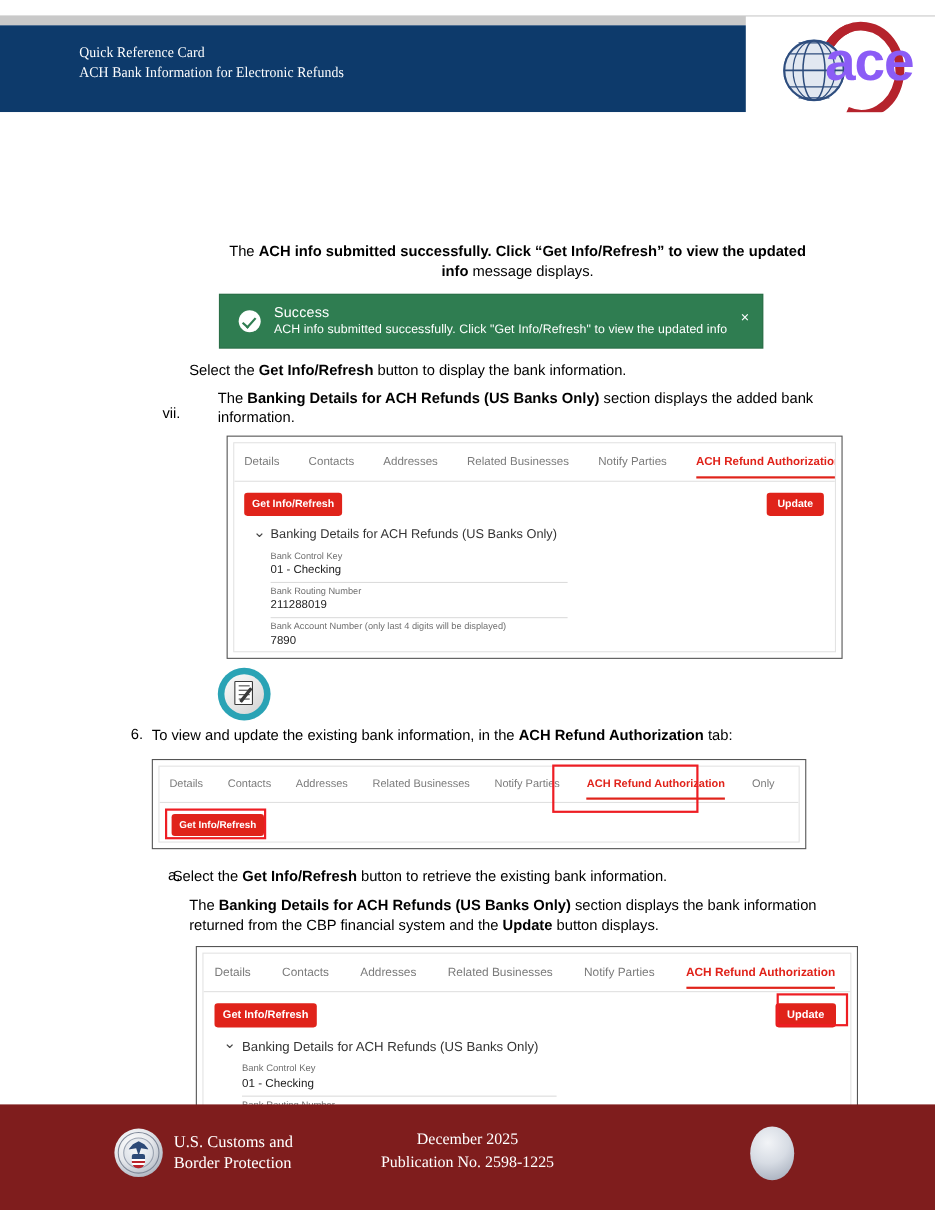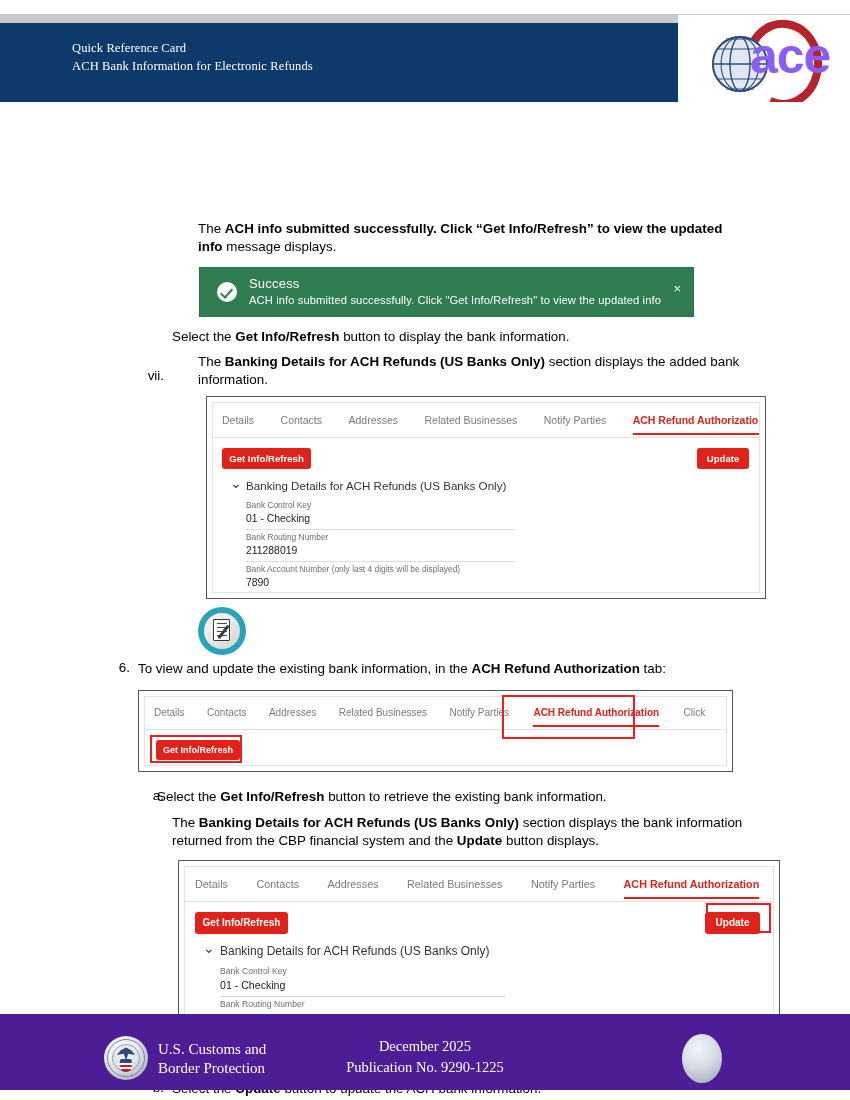--- a/index.html
+++ b/index.html
@@ -270,23 +270,23 @@
     width: 3.4px; height: 16px;
     background: #3a3a3a;
     transform: rotate(38deg);
     border-radius: 1px;
   }
 
   
   .footer {
     position: absolute;
     left: 0; right: 0;
-    bottom: 10px;
-    height: 76px;
-    background: #4c1d95;
+    bottom: 0;
+    height: 96px;
+    background: #7f1d1d;
   }
   .footer-text {
     position: absolute;
     left: 0; right: 0;
     top: 22px;
     text-align: center;
     color: #ffffff;
     font-family: "Liberation Serif", serif;
     font-size: 14.5px;
     line-height: 1.45;
@@ -379,21 +379,21 @@
         <line x1="48" y1="24" x2="76" y2="24" stroke="#2e4d7d" stroke-width="1"></line>
         <line x1="48" y1="74" x2="76" y2="74" stroke="#2e4d7d" stroke-width="1"></line>
       </svg>
     </div>
     <div class="ace-text">ace</div>
   </div>
 </div>
 
 <div class="content">
 
-  <div class="indent-l1" style="left:198px; top:118px; width:545px;">
+  <div class="indent-l1" style="left:198px; top:118px; width:545px;text-align:center;">
     <p class="para">
       <span>The </span><span class="b">ACH info submitted successfully. Click “Get Info/Refresh” to view the updated info</span><span> message displays.</span>
     </p>
   </div>
 
   <div class="alert-success">
     <div class="alert-check"></div>
     <div class="alert-title">Success</div>
     <div class="alert-msg">ACH info submitted successfully. Click "Get Info/Refresh" to view the updated info</div>
     <div class="alert-close">×</div>
@@ -465,21 +465,21 @@
 
   <div class="shot" style="left:138px; top:588px; width:595px; height:82px;">
     <div class="shot-inner">
       <div class="tabs" style="height:33px;">
         <span class="tab" style="font-size:10px; padding-top:10px; margin-left:9px;">Details</span>
         <span class="tab" style="font-size:10px; padding-top:10px; margin-left:18px;">Contacts</span>
         <span class="tab" style="font-size:10px; padding-top:10px; margin-left:18px;">Addresses</span>
         <span class="tab" style="font-size:10px; padding-top:10px; margin-left:18px;">Related Businesses</span>
         <span class="tab" style="font-size:10px; padding-top:10px; margin-left:18px;">Notify Parties</span>
         <span class="tab active" style="font-size:10px; padding:10px 0 9px 0; margin-left:20px;">ACH Refund Authorization</span>
-        <span class="tab" style="font-size:10px; padding-top:10px; margin-left:20px;">Click</span>
+        <span class="tab" style="font-size:10px; padding-top:10px; margin-left:20px;">Only</span>
       </div>
       <div class="btn-red" style="left:11px; top:43px; width:84px; height:20px; line-height:20px; font-size:9px;">Get Info/Refresh</div>
     </div>
 
     <div class="callout" style="left:363px; top:4px; width:133px; height:44px;"></div>
     <div class="callout" style="left:11px; top:44px; width:92px; height:28px;"></div>
   </div>
 
   <div class="marker" style="left:142px; top:686px; width:22px;">a.</div>
   <div class="indent-l1" style="left:157px; top:686px; width:600px;">
@@ -546,21 +546,21 @@
     <div class="shield"></div>
   </div>
 
   <div class="footer-brand" style="left:158px; top:26px;">
     <div>U.S. Customs and</div>
     <div>Border Protection</div>
   </div>
 
   <div class="footer-text">
     <div>December 2025</div>
-    <div>Publication No. 9290-1225</div>
+    <div>Publication No. 2598-1225</div>
   </div>
 
   <div class="seal-oval" style="right:128px; top:20px; width:40px; height:49px;">
     <div class="ring"></div>
     <div class="ring2"></div>
     <div class="eagle"></div>
     <div class="shield"></div>
   </div>
 </div>
 

